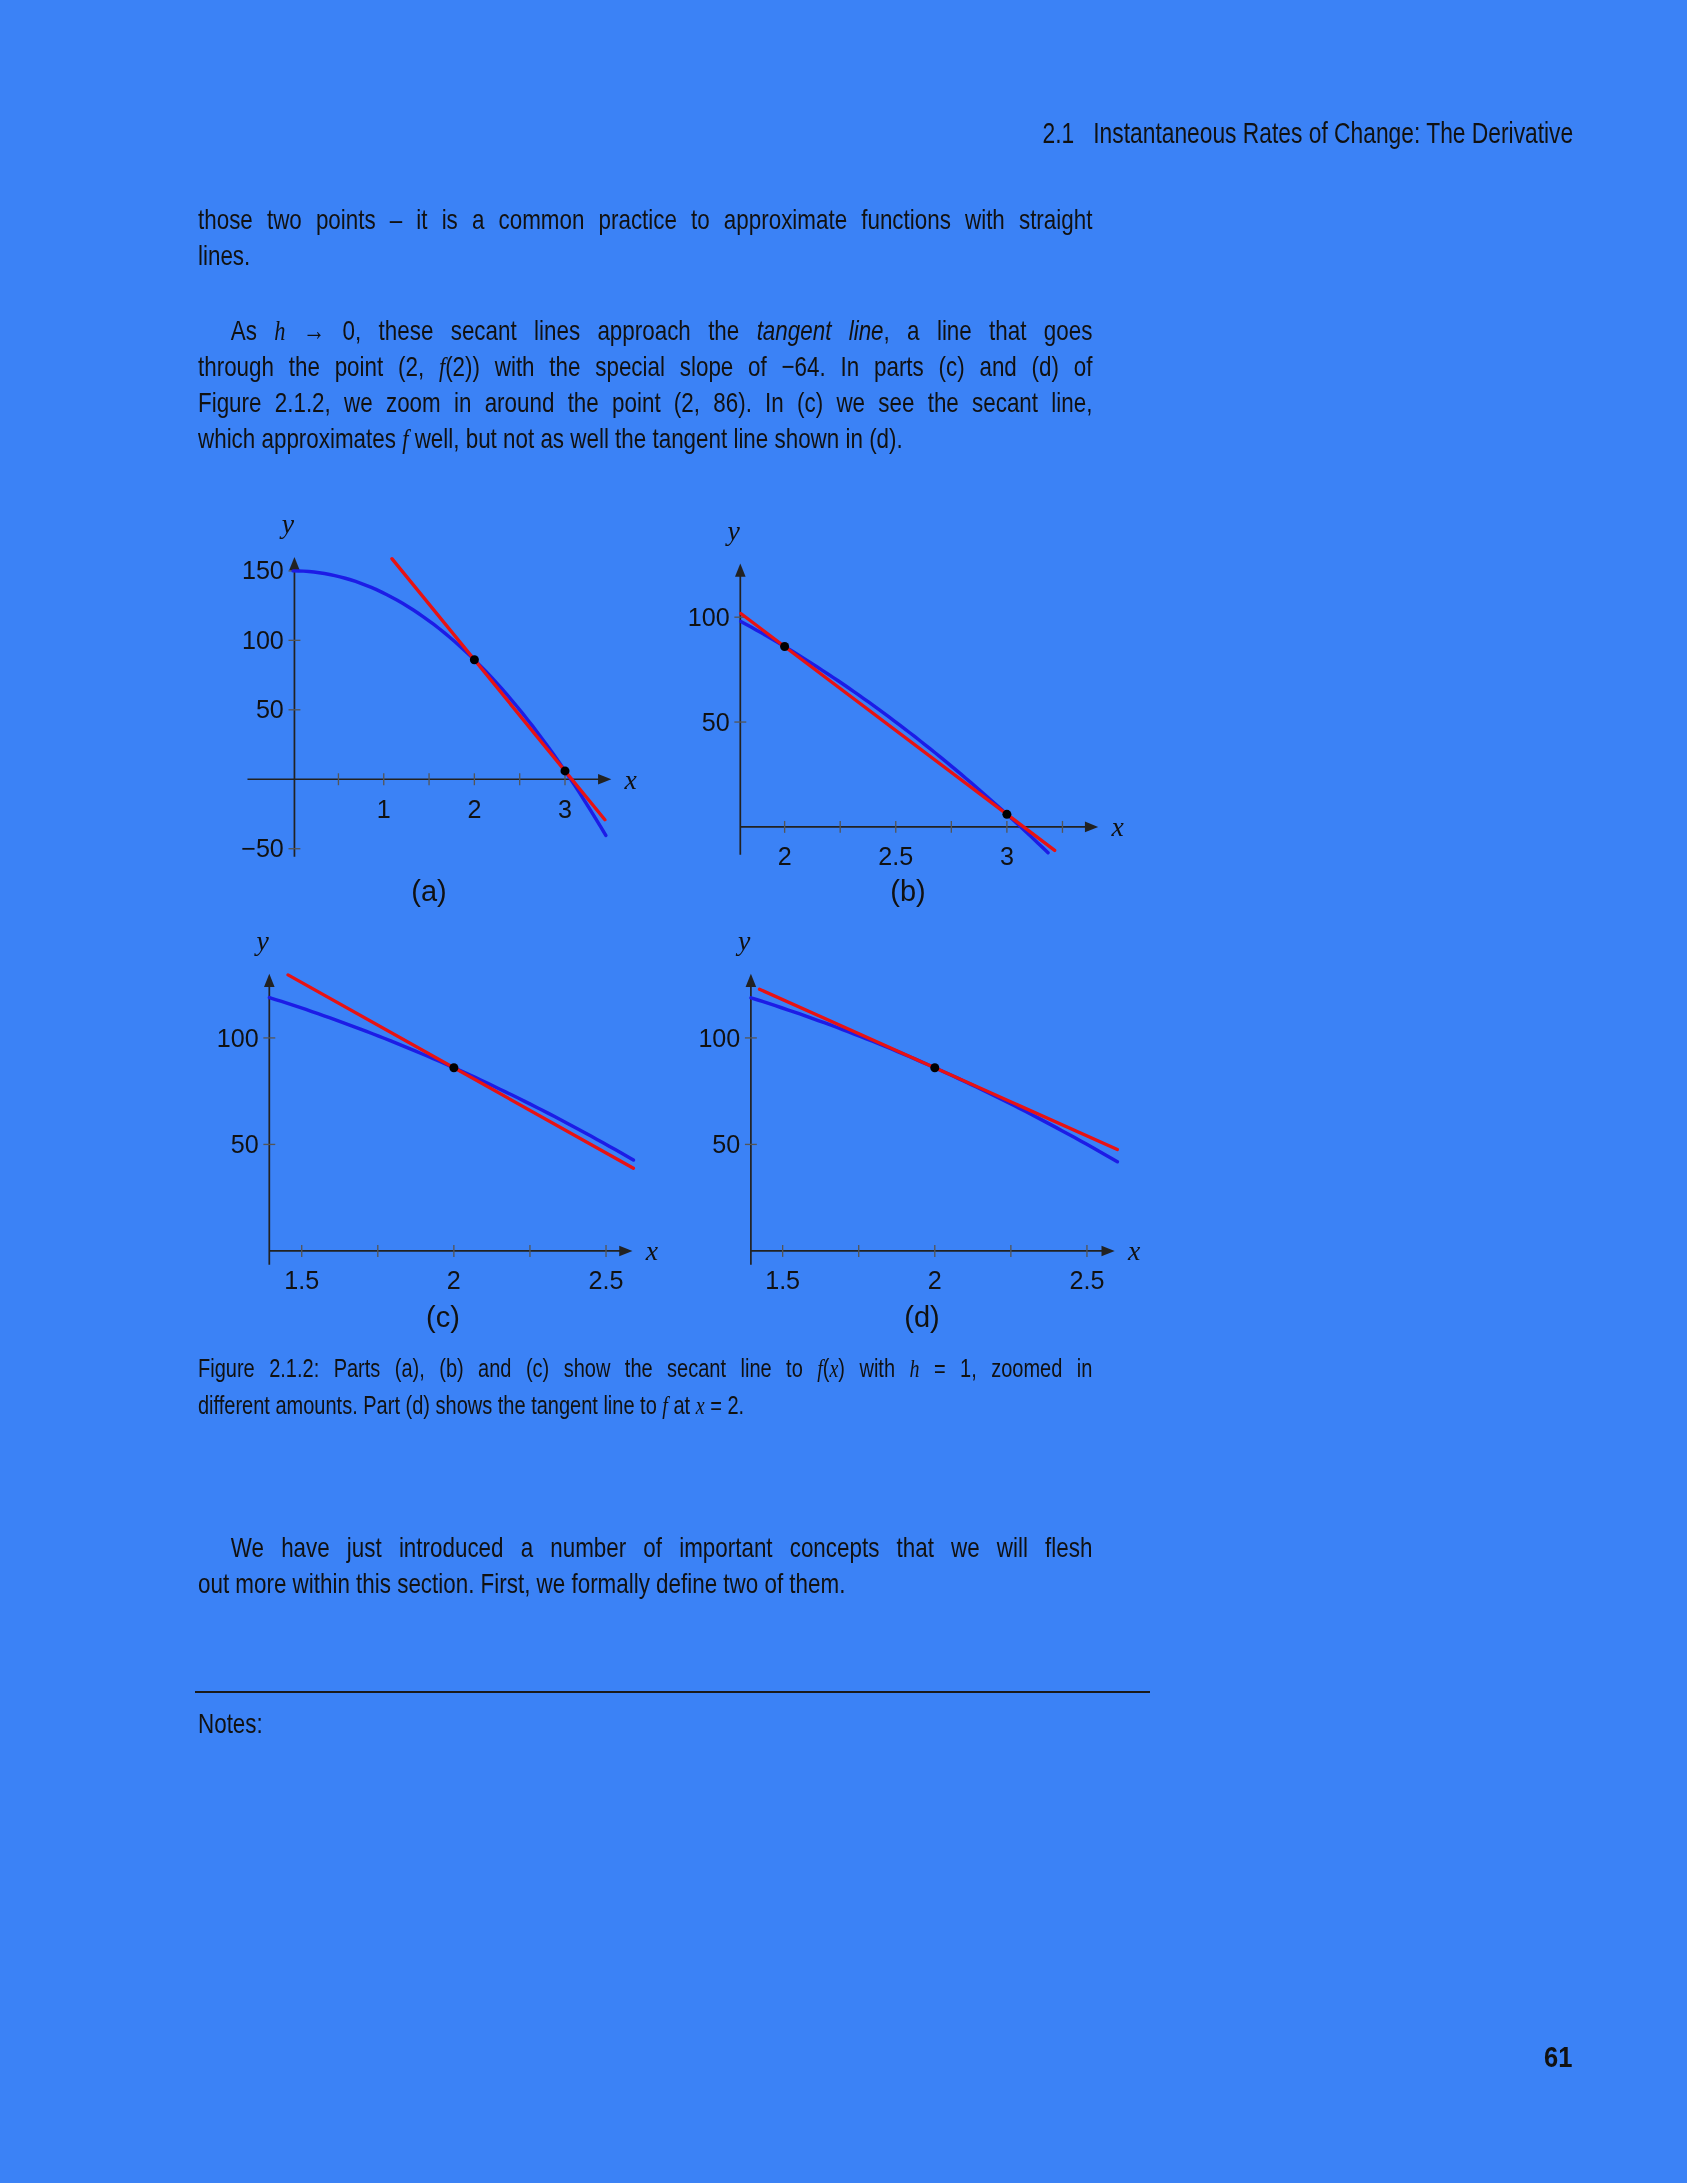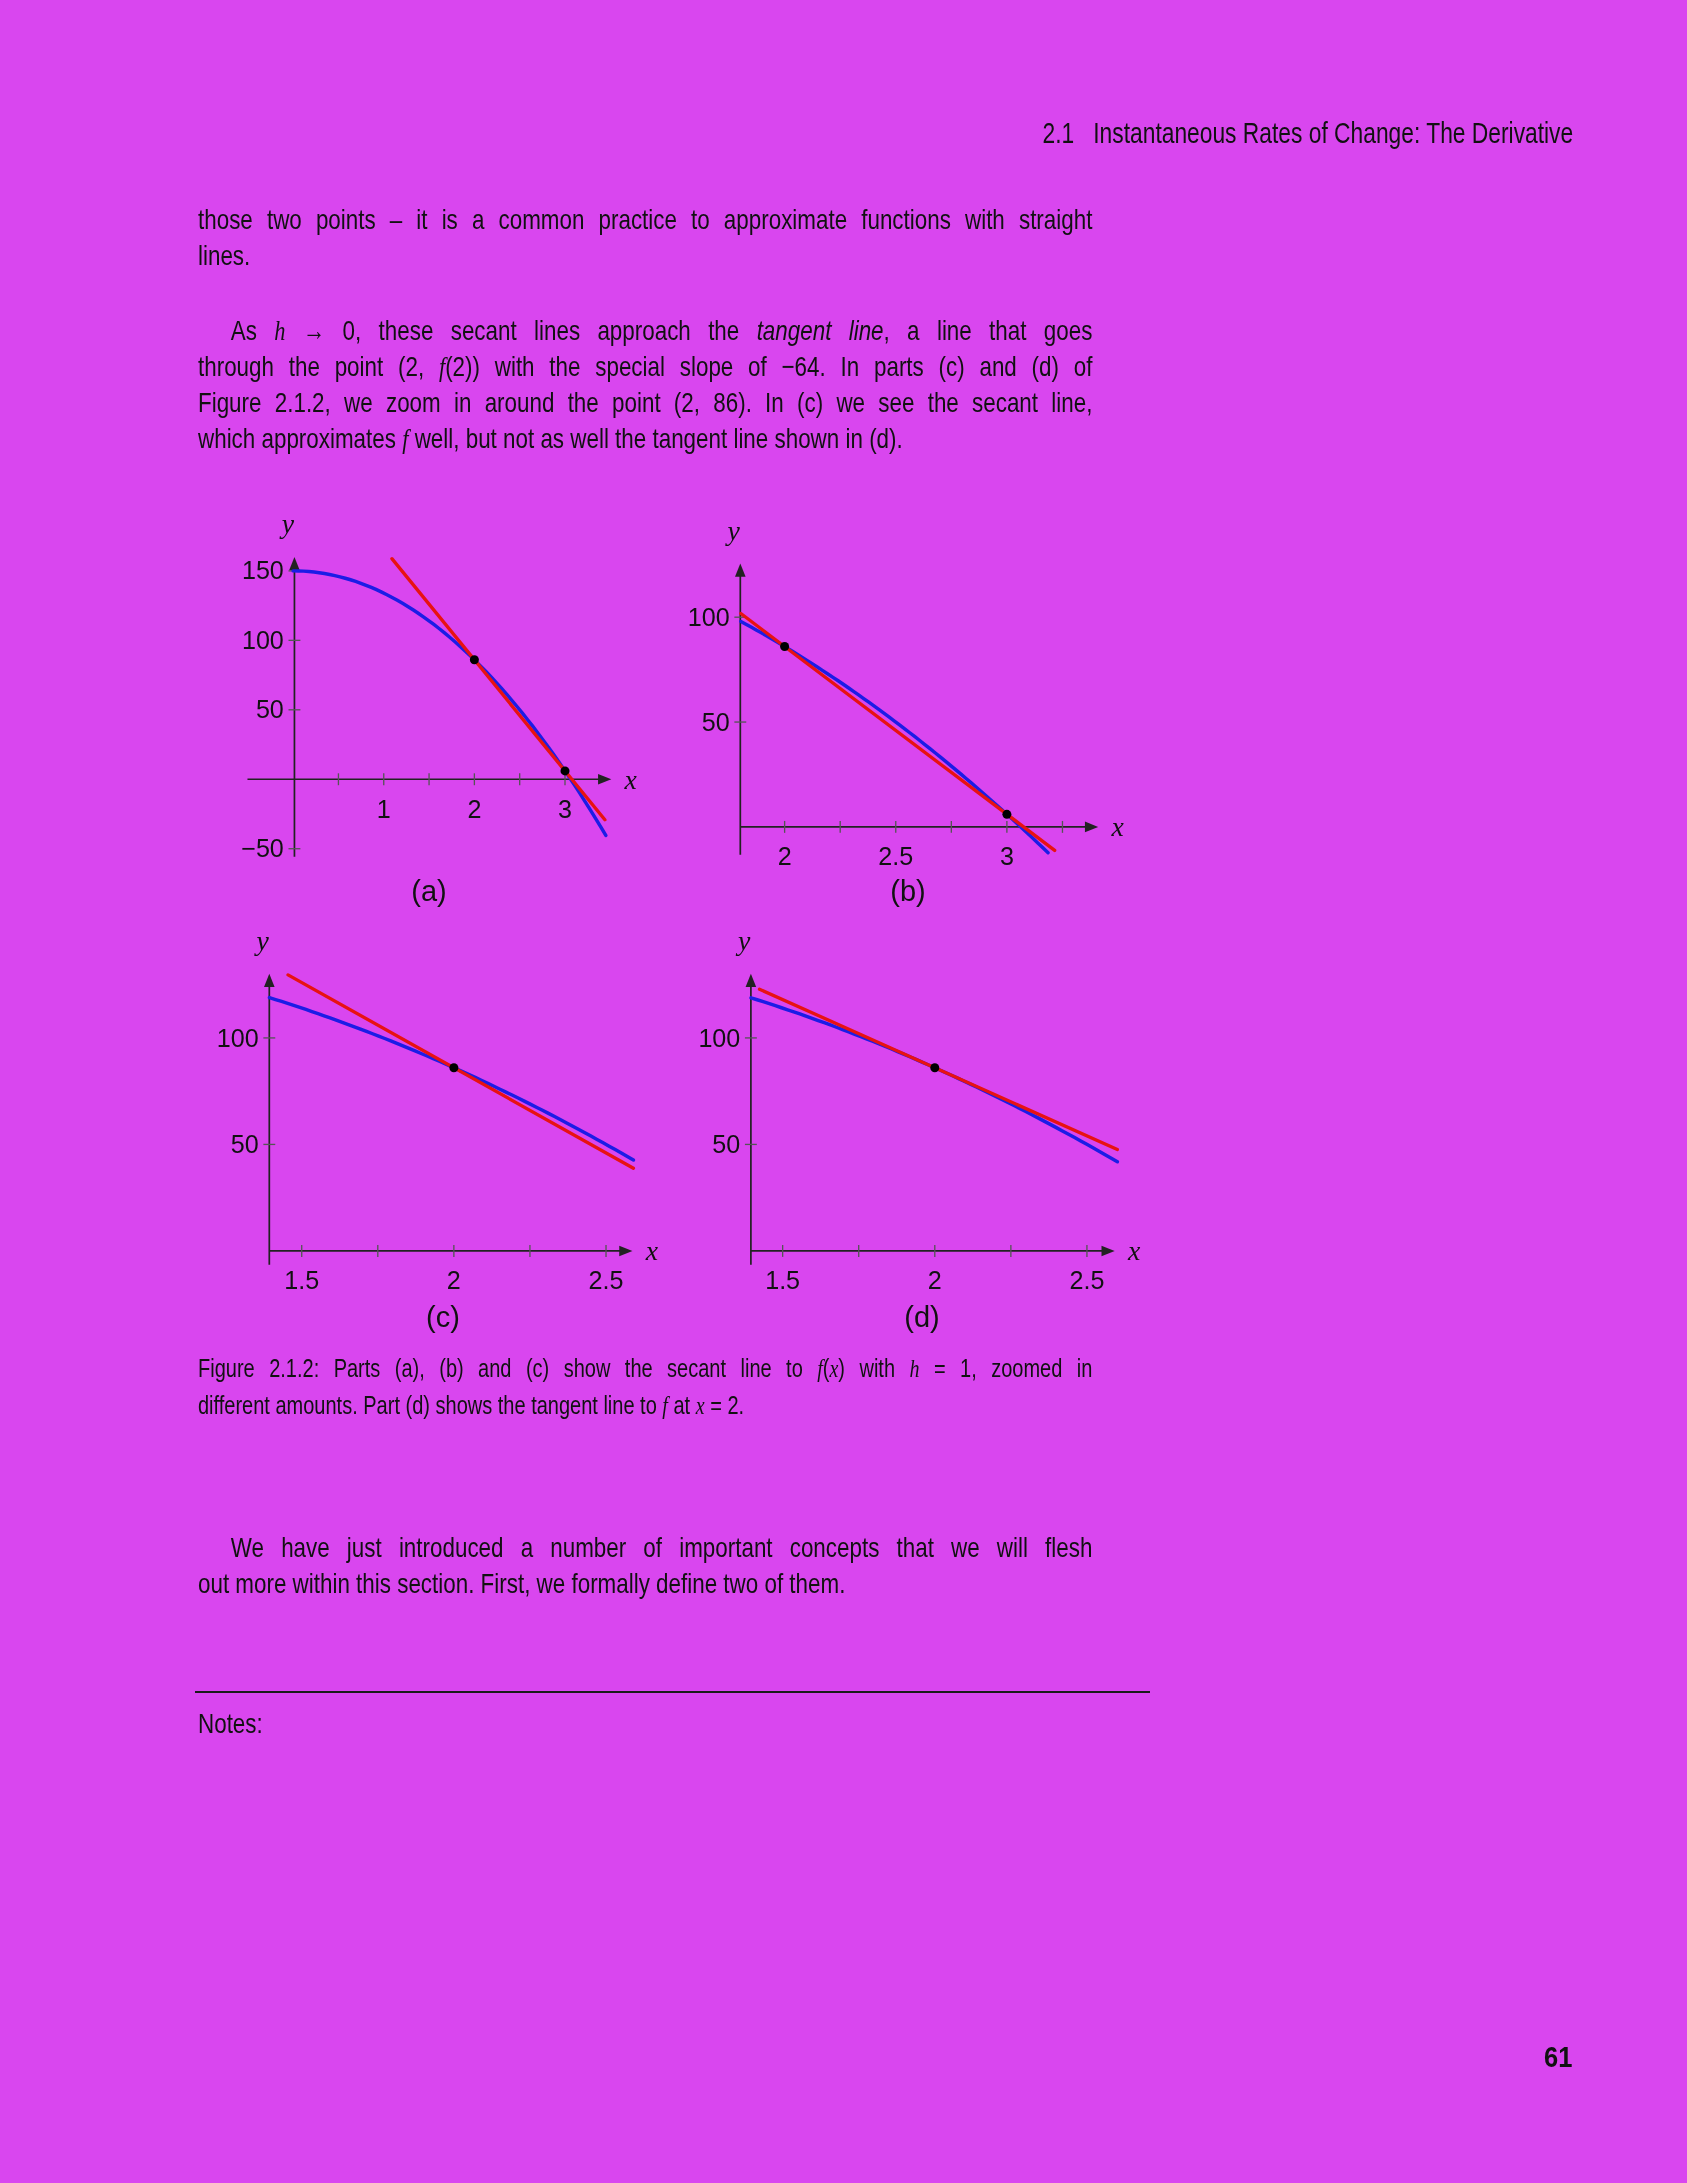--- a/index.html
+++ b/index.html
@@ -1,16 +1,16 @@
 <!DOCTYPE html>
 <html style="font-size:10.6px"><head>
 <meta charset="utf-8">
 <style>
   html,body{margin:0;padding:0;background:#ffffff;}
-  .page{position:relative;width:1687px;height:2183px;background:#d946ef;overflow:hidden;
+  .page{position:relative;width:1687px;height:2183px;background:#3b82f6;overflow:hidden;
         font-family:"Liberation Sans",sans-serif;color:#111;}
   .abs{position:absolute;}
   .hscale{transform:scaleX(0.80);transform-origin:0 0;}
   .header{font-size:30px;line-height:30px;white-space:pre;transform:scaleX(0.76);transform-origin:100% 0;}
   .textcol{width:1118px;font-size:28px;line-height:36px;}
   .capcol{width:1118px;font-size:25px;line-height:36px;}
   .line{display:block;text-align:justify;text-align-last:justify;white-space:pre-wrap;}
   .line.endline{text-align:left;text-align-last:left;}
   .line.indent{padding-left:41px;}
   .seg-it{font-style:italic;}

